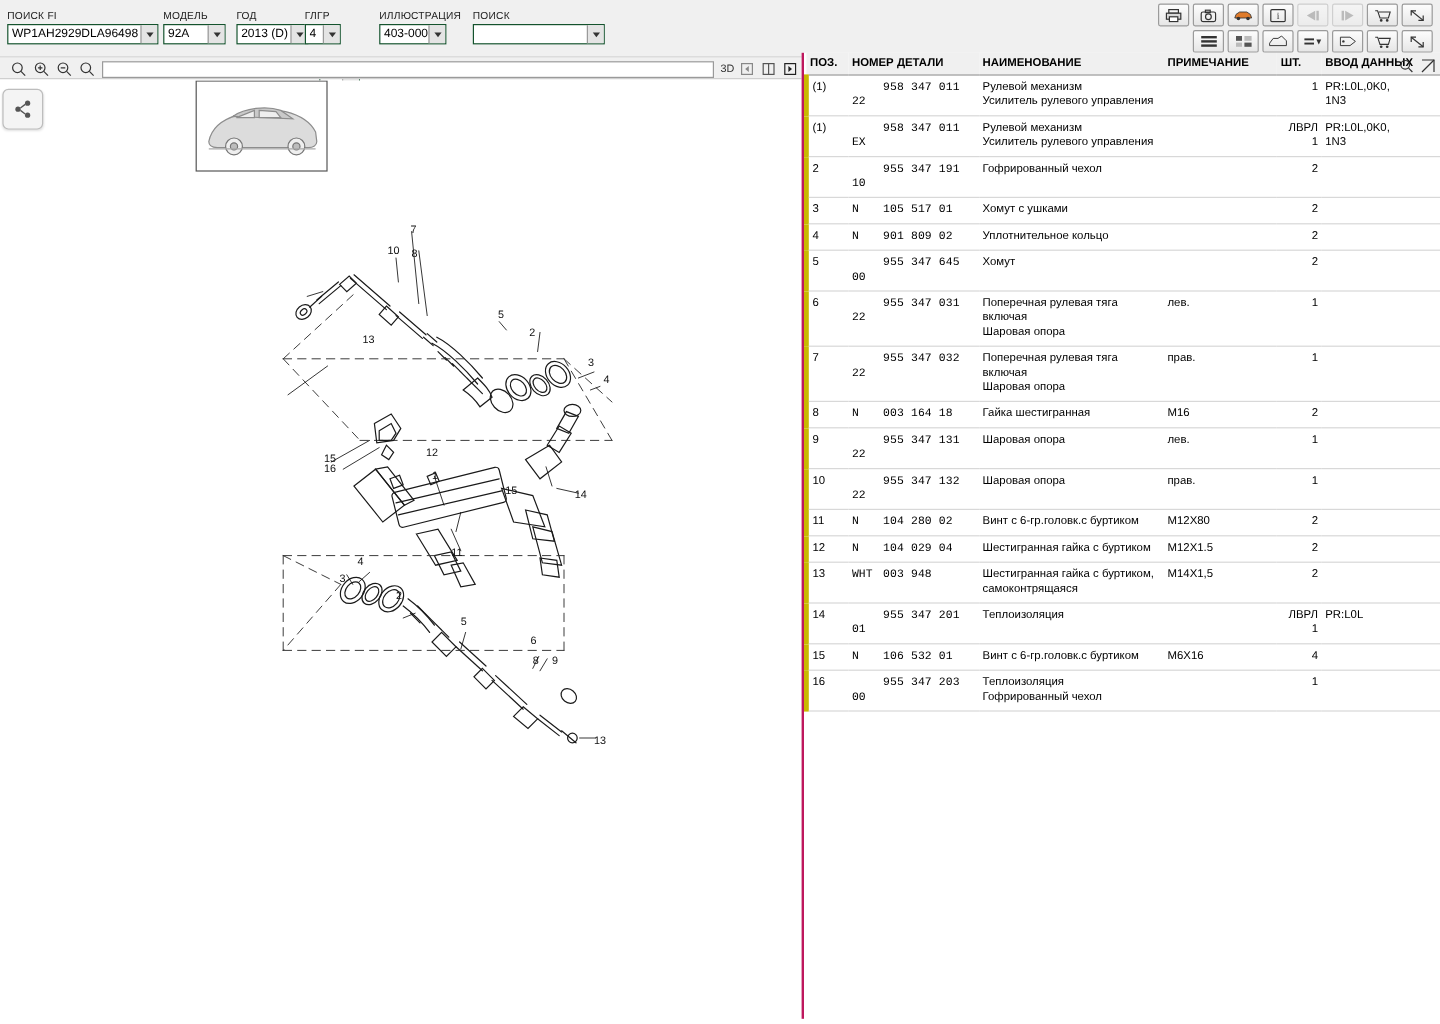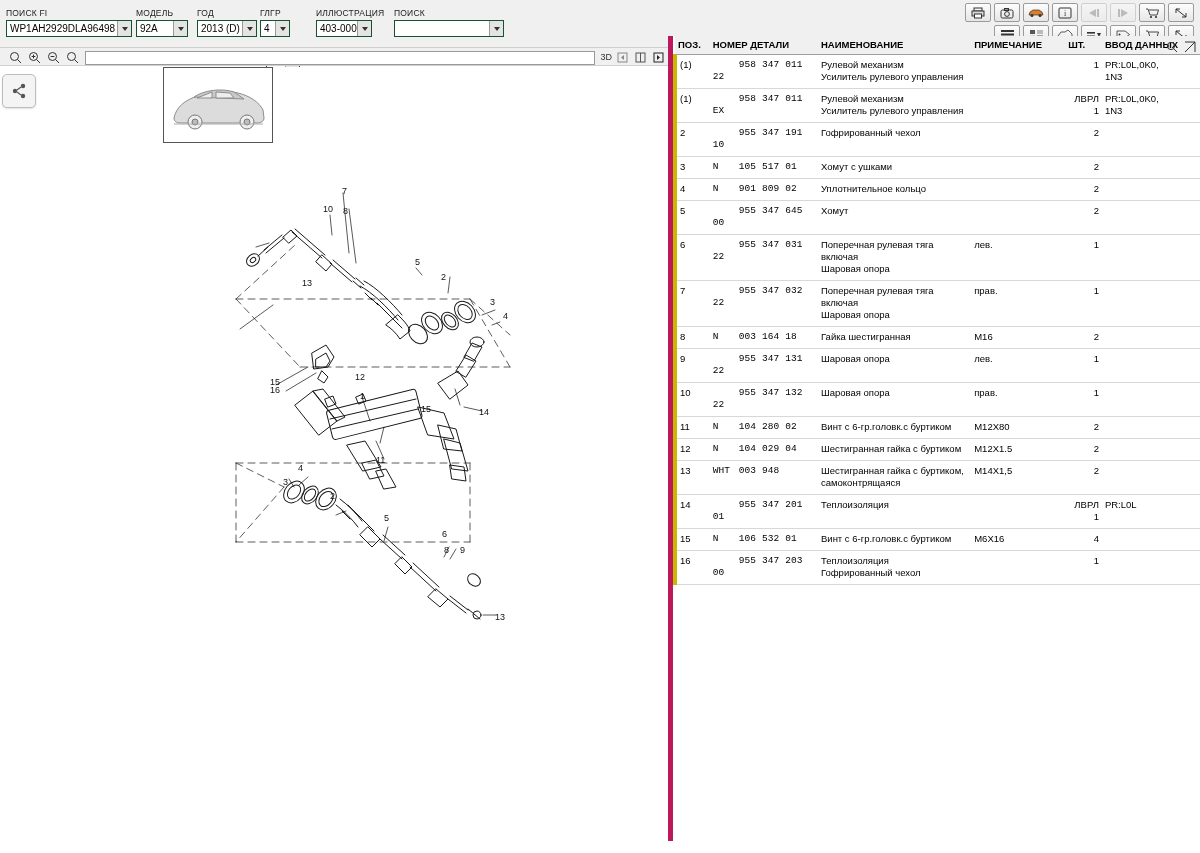--- a/index.html
+++ b/index.html
@@ -99,22 +99,22 @@
     position: absolute; left: 40px; top: 67px;
     width: 628px; height: 786px; background: #fff; overflow: hidden;
   }
   .carbox {
     position: absolute; left: 123px; top: 0px; width: 110px; height: 76px;
     border: 1px solid #555; background: #fff;
   }
 
   
   .tablepane {
-    position: absolute; left: 668px; top: 36px; width: 532px; height: 805px;
-    background: #fff; border-left: 5px solid #be185d;
+    position: absolute; left: 668px; top: 44px; width: 532px; height: 805px;
+    background: #fff; border-left: 2px solid #be185d;
   }
   table.parts { border-collapse: collapse; width: 100%; table-layout: fixed; }
   table.parts th {
     font-size: 9.5px; font-weight: bold; text-align: left;
     padding: 3px 3px 4px 3px;
     background: #f0f0f0;
     border-bottom: 1px solid #9d9d9d;
     white-space: nowrap;
     vertical-align: bottom;
   }
@@ -167,21 +167,21 @@
     </div>
 
     <div class="field-group" style="left:197px; width:60px;">
       <div class="field-label">ГОД</div>
       <div class="field-ctl" style="width:60px;">
         <span class="val">2013 (D)</span>
         <span class="arrow"></span>
       </div>
     </div>
 
-    <div class="field-group" style="left:260px; width:30px;">
+    <div class="field-group" style="left:254px; width:30px;">
       <div class="field-label">ГЛГР</div>
       <div class="field-ctl" style="width:30px;">
         <span class="val">4</span>
         <span class="arrow"></span>
       </div>
     </div>
 
     <div class="field-group" style="left:266px; width:34px;margin-top:44px;">
       <div class="field-label">ПОДГР</div>
       <div class="field-ctl" style="width:34px;">

